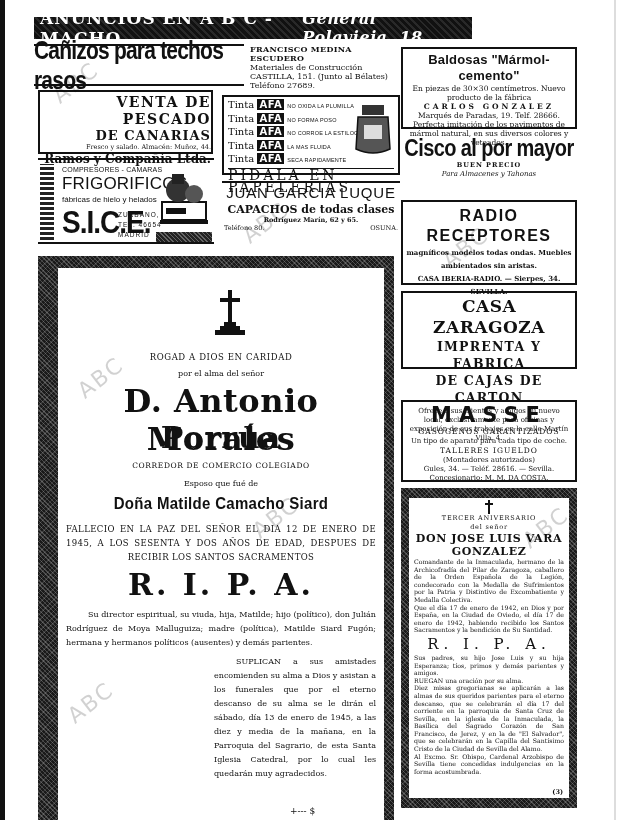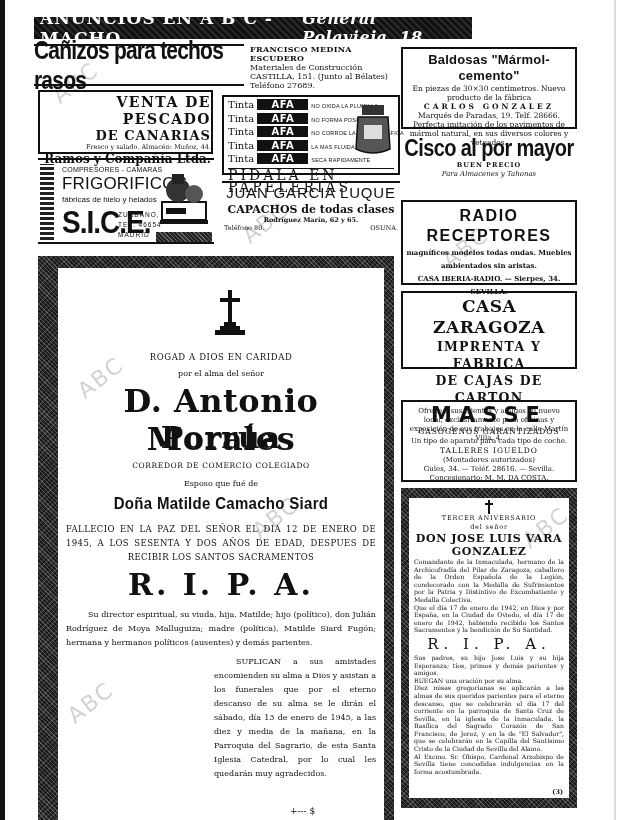--- a/index.html
+++ b/index.html
@@ -45,21 +45,21 @@
     .sice .l3 { position:absolute; left:24px; top:35px; font-family:"Liberation Sans", sans-serif; font-size:8px; }
     .sice .l4 { position:absolute; left:24px; top:48px; font-family:"Liberation Sans", sans-serif; font-weight:bold; font-size:28px; line-height:30px; letter-spacing:-1px; transform: scaleY(1.1); }
     .sice .addr { position:absolute; left:80px; top:50px; font-family:"Liberation Sans", sans-serif; font-size:6.5px; line-height:10px; letter-spacing:1px; }
     .sice .machine { position:absolute; left:118px; top:8px; width:54px; height:60px; }
     .sice .blk { position:absolute; left:118px; top:72px; width:56px; height:10px; background:#222;
       background-image: repeating-linear-gradient(45deg, rgba(255,255,255,0.3) 0 1px, transparent 1px 3px); }
 
     
     .tinta { left: 222px; top: 95px; width: 178px; height: 80px; border: 2px solid #111; padding: 2px 4px; position:absolute; }
     .tinta .row { font-size: 10px; line-height: 11.5px; white-space: nowrap; }
-    .tinta .afa { font-weight: bold; font-family: "DejaVu Sans", sans-serif; font-size: 10px; background: #111; color:#fff; padding: 0 14px; letter-spacing: 0.5px; }
+    .tinta .afa { font-weight: bold; font-family: "DejaVu Sans", sans-serif; font-size: 10px; background: #111; color:#fff; padding: 0 2px; letter-spacing: 0.5px; }
     .tinta .tag { font-family: "Liberation Sans", sans-serif; font-size: 5.5px; letter-spacing: 0.2px; }
     .tinta .pidala { font-size: 14px; letter-spacing: 3px; line-height: 12px; border-top: 1px solid #111; margin-top: 1px; }
     .tinta .bottle { position:absolute; right:6px; top:6px; width:38px; height:54px; }
 
     
     .juan { left: 222px; top: 181px; width: 178px; height: 66px; border-top: 2px solid #111; text-align: center; }
     .juan .h1 { font-family: "Liberation Sans", sans-serif; font-size: 15px; letter-spacing: 0.8px; line-height: 20px; }
     .juan .h2 { font-weight: bold; font-size: 11px; line-height: 13px; }
     .juan .h3 { font-weight: bold; font-size: 10.5px; line-height: 13px; }
     .juan .s { font-size: 6.5px; line-height: 8px; font-weight: bold; }

